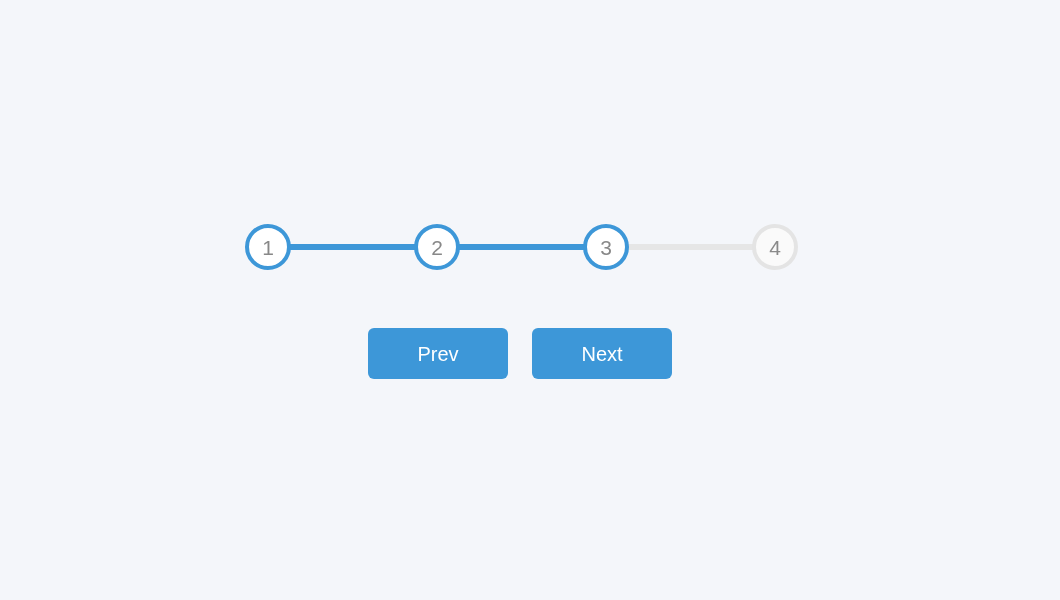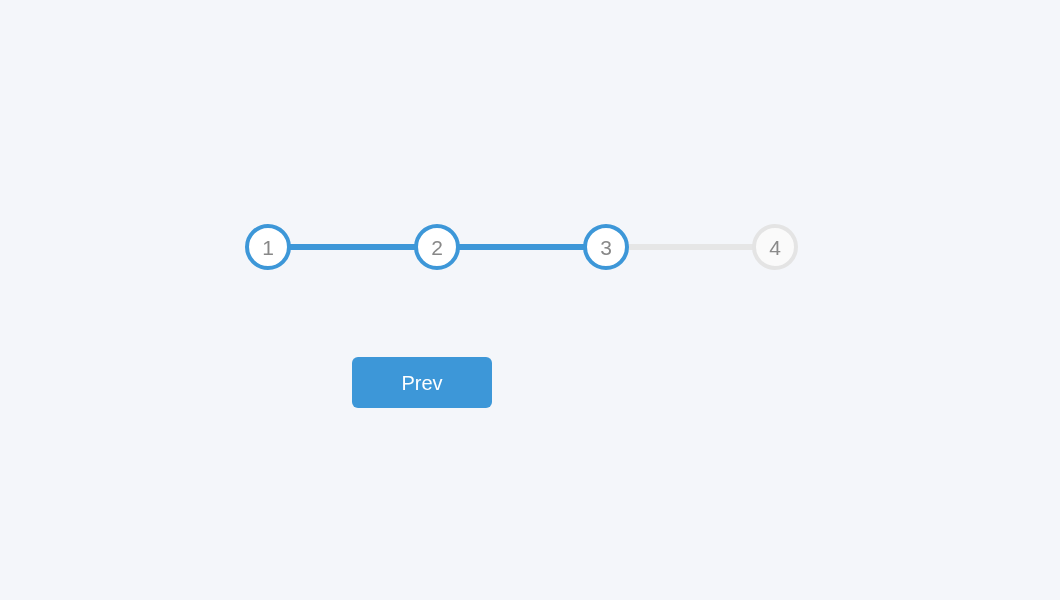--- a/index.html
+++ b/index.html
@@ -69,28 +69,27 @@
     margin: 0 -2px;
     z-index: 1;
   }
   .step-connector.inactive {
     background: #e6e6e6;
   }
 
   
   .button-row {
     position: absolute;
-    left: 352px;
+    left: 368px;
     top: 328px;
     width: 307px;
     height: 51px;
     display: flex;
     align-items: center;
     gap: 24px;
-    margin-top: 29px;
   }
 
   .nav-button {
     width: 140px;
     height: 51px;
     border: none;
     border-radius: 6px;
     background: #3d97d8;
     color: #ffffff;
     font-family: "Liberation Sans", sans-serif;
@@ -129,15 +128,16 @@
     <div class="step-connector inactive"></div>
 
     <div class="step-node inactive">
       <span class="step-label">4</span>
     </div>
 
   </div>
 
   <div class="button-row">
     <button class="nav-button">Prev</button>
+    <button class="nav-button">Next</button>
   </div>
 
 </div>
 
 </body></html>

